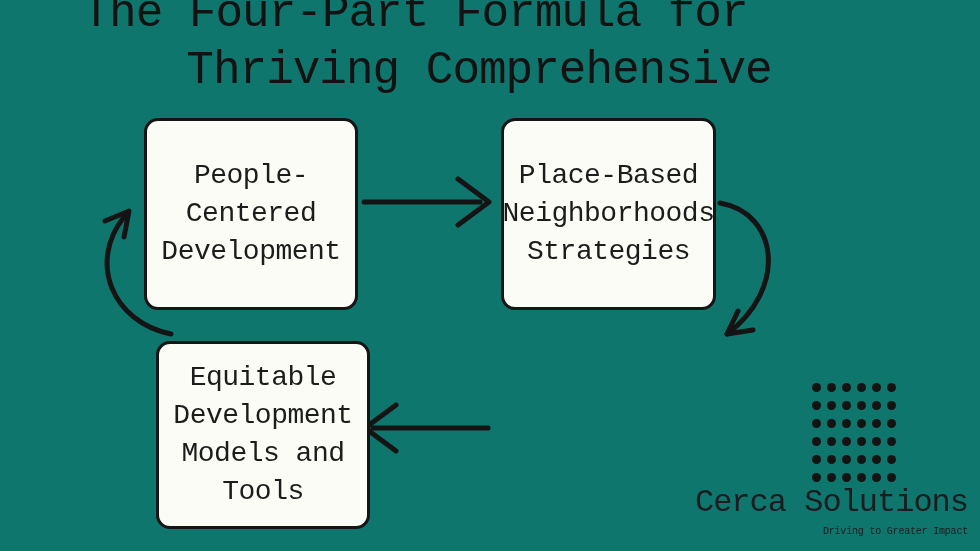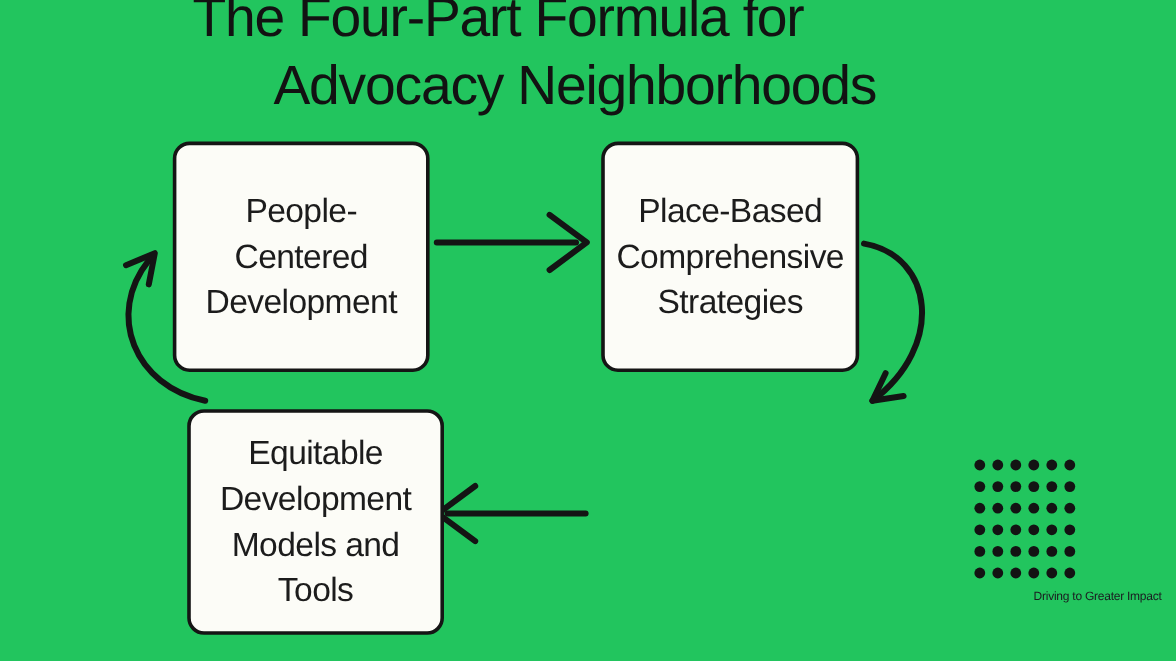--- a/index.html
+++ b/index.html
@@ -1,19 +1,19 @@
 <!DOCTYPE html>
 <html><head>
 <meta charset="utf-8">
 <style>
   html,body{margin:0;padding:0;}
   .stage{
     position:relative;width:980px;height:551px;overflow:hidden;
-    background:#22c55e;
-    font-family:Liberation Sans, sans-serif;
+    background:#0f766e;
+    font-family:Liberation Mono, monospace;
     color:#1c1c1c;
   }
   
   .title{position:absolute;top:-14px;left:0;width:830px;text-align:center;
     font-size:46px;line-height:57px;letter-spacing:-1px;color:#121212;
     font-stretch:condensed;}
   .title .line2{position:relative;left:64px;}
   
   .node{
     position:absolute;border:3.2px solid #151515;border-radius:14px;
@@ -39,21 +39,21 @@
   .brand .company{font-size:32px;line-height:34px;letter-spacing:-1px;}
   .brand .tagline{font-size:10px;line-height:20px;letter-spacing:-0.2px;margin-top:2px;}
 </style>
 </head>
 <body>
 
 <div class="stage">
 
   <div class="title">
     <div class="line1">The Four-Part Formula for</div>
-    <div class="line2">Advocacy Neighborhoods</div>
+    <div class="line2">Thriving Comprehensive</div>
   </div>
 
   <svg class="arrows" viewBox="0 0 980 551">
     <g>
       <path d="M364 202 H480"></path>
       <path d="M458 179 L489 202 L458 225"></path>
     </g>
     <g>
       <path d="M488 428 H373"></path>
       <path d="M396 405 L365 428 L396 451"></path>
@@ -68,21 +68,21 @@
     </g>
   </svg>
 
   <div class="node tl">
     <span>People-
 Centered
 Development</span>
   </div>
   <div class="node tr">
     <span>Place-Based
-Comprehensive
+Neighborhoods
 Strategies</span>
   </div>
   <div class="node bl">
     <span>Equitable
 Development
 Models and
 Tools</span>
   </div>
 
   <div class="logo-grid" id="logo-grid">
@@ -118,16 +118,17 @@
       <div class="logo-dot"></div>
       <div class="logo-dot"></div>
       <div class="logo-dot"></div>
       <div class="logo-dot"></div>
       <div class="logo-dot"></div>
       <div class="logo-dot"></div>
       <div class="logo-dot"></div>
     </div>
 
   <div class="brand">
+    <div class="company">Cerca Solutions</div>
     <div class="tagline">Driving to Greater Impact</div>
   </div>
 
 </div>
 
 </body></html>

